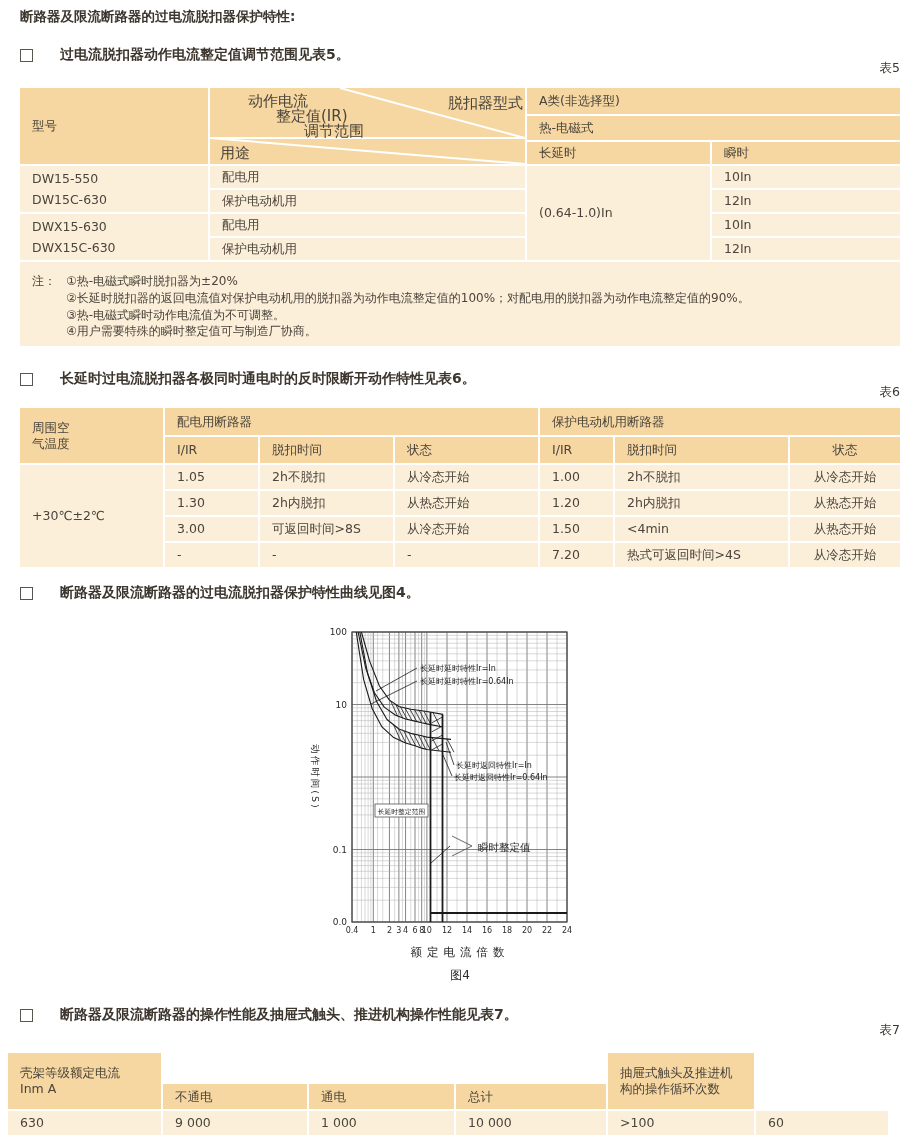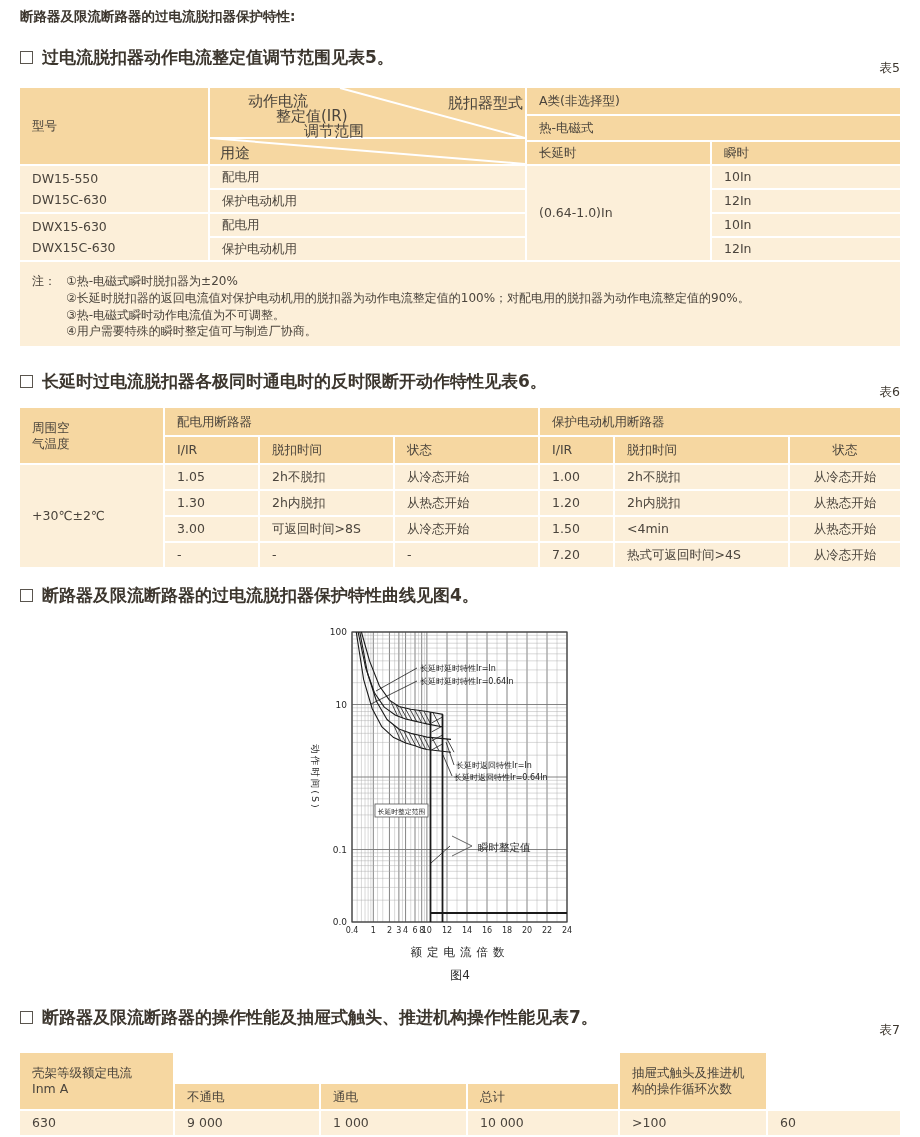--- a/index.html
+++ b/index.html
@@ -2,21 +2,21 @@
 <html><head>
 <meta charset="utf-8">
 <style>
   html,body{margin:0;padding:0;}
   body{
     width:920px;height:1137px;background:#fff;position:relative;overflow:hidden;
     font-family:"DejaVu Sans",sans-serif;color:#4a443c;
   }
   .abs{position:absolute;}
   .pg-title{left:20px;top:8px;font-size:13.5px;font-weight:600;color:#3c362e;}
-  .sec{display:flex;align-items:center;gap:9px;font-size:17px;font-weight:600;color:#3c362e;}
+  .sec{display:flex;align-items:center;gap:27px;font-size:14px;font-weight:600;color:#3c362e;}
   .sqbox{width:11px;height:11px;border:1.6px solid #5a554e;flex:0 0 auto;background:#fff;}
   .tlabel{font-size:12.5px;color:#3c362e;}
   .grid{display:grid;gap:2px;background:#fff;}
   .c{display:flex;align-items:center;padding:0 12px;font-size:12.5px;line-height:1.25;}
   .hd{background:#f6d7a1;}
   .bd{background:#fcefd9;}
   .two{flex-direction:column;align-items:flex-start;justify-content:center;}
   .models{flex-direction:column;align-items:flex-start;justify-content:space-around;padding:2px 12px;}
   .diag{position:relative;padding:0;display:block;}
   .diag span{position:absolute;font-size:15px;white-space:nowrap;}
@@ -299,21 +299,21 @@
     <text x="180" y="361" text-anchor="middle" style="font-size:12px">图4</text>
   </g>
 </svg>
 
 <div class="abs sec" style="left:20px;top:1006px;">
   <span class="sqbox"></span>
   <span>断路器及限流断路器的操作性能及抽屉式触头、推进机构操作性能见表7。</span>
 </div>
 <div class="abs tlabel" style="right:20px;top:1022px;">表7</div>
 
-<div class="abs grid" style="left:20px;top:1053px;width:720px;grid-template-columns:153px 144px 145px 150px 146px 132px;grid-template-rows:29px 25px 24px;">
+<div class="abs grid" style="left:8px;top:1053px;width:720px;grid-template-columns:153px 144px 145px 150px 146px 132px;grid-template-rows:29px 25px 24px;">
   <div class="c hd two" style="grid-column:1;grid-row:1/3;">
     <div>壳架等级额定电流</div>
     <div>Inm  A</div>
   </div>
   <div class="c hd two" style="grid-column:5;grid-row:1/3;">
     <div>抽屉式触头及推进机</div>
     <div>构的操作循环次数</div>
   </div>
 
   <div class="c hd" style="grid-column:2;grid-row:2;">不通电</div>

